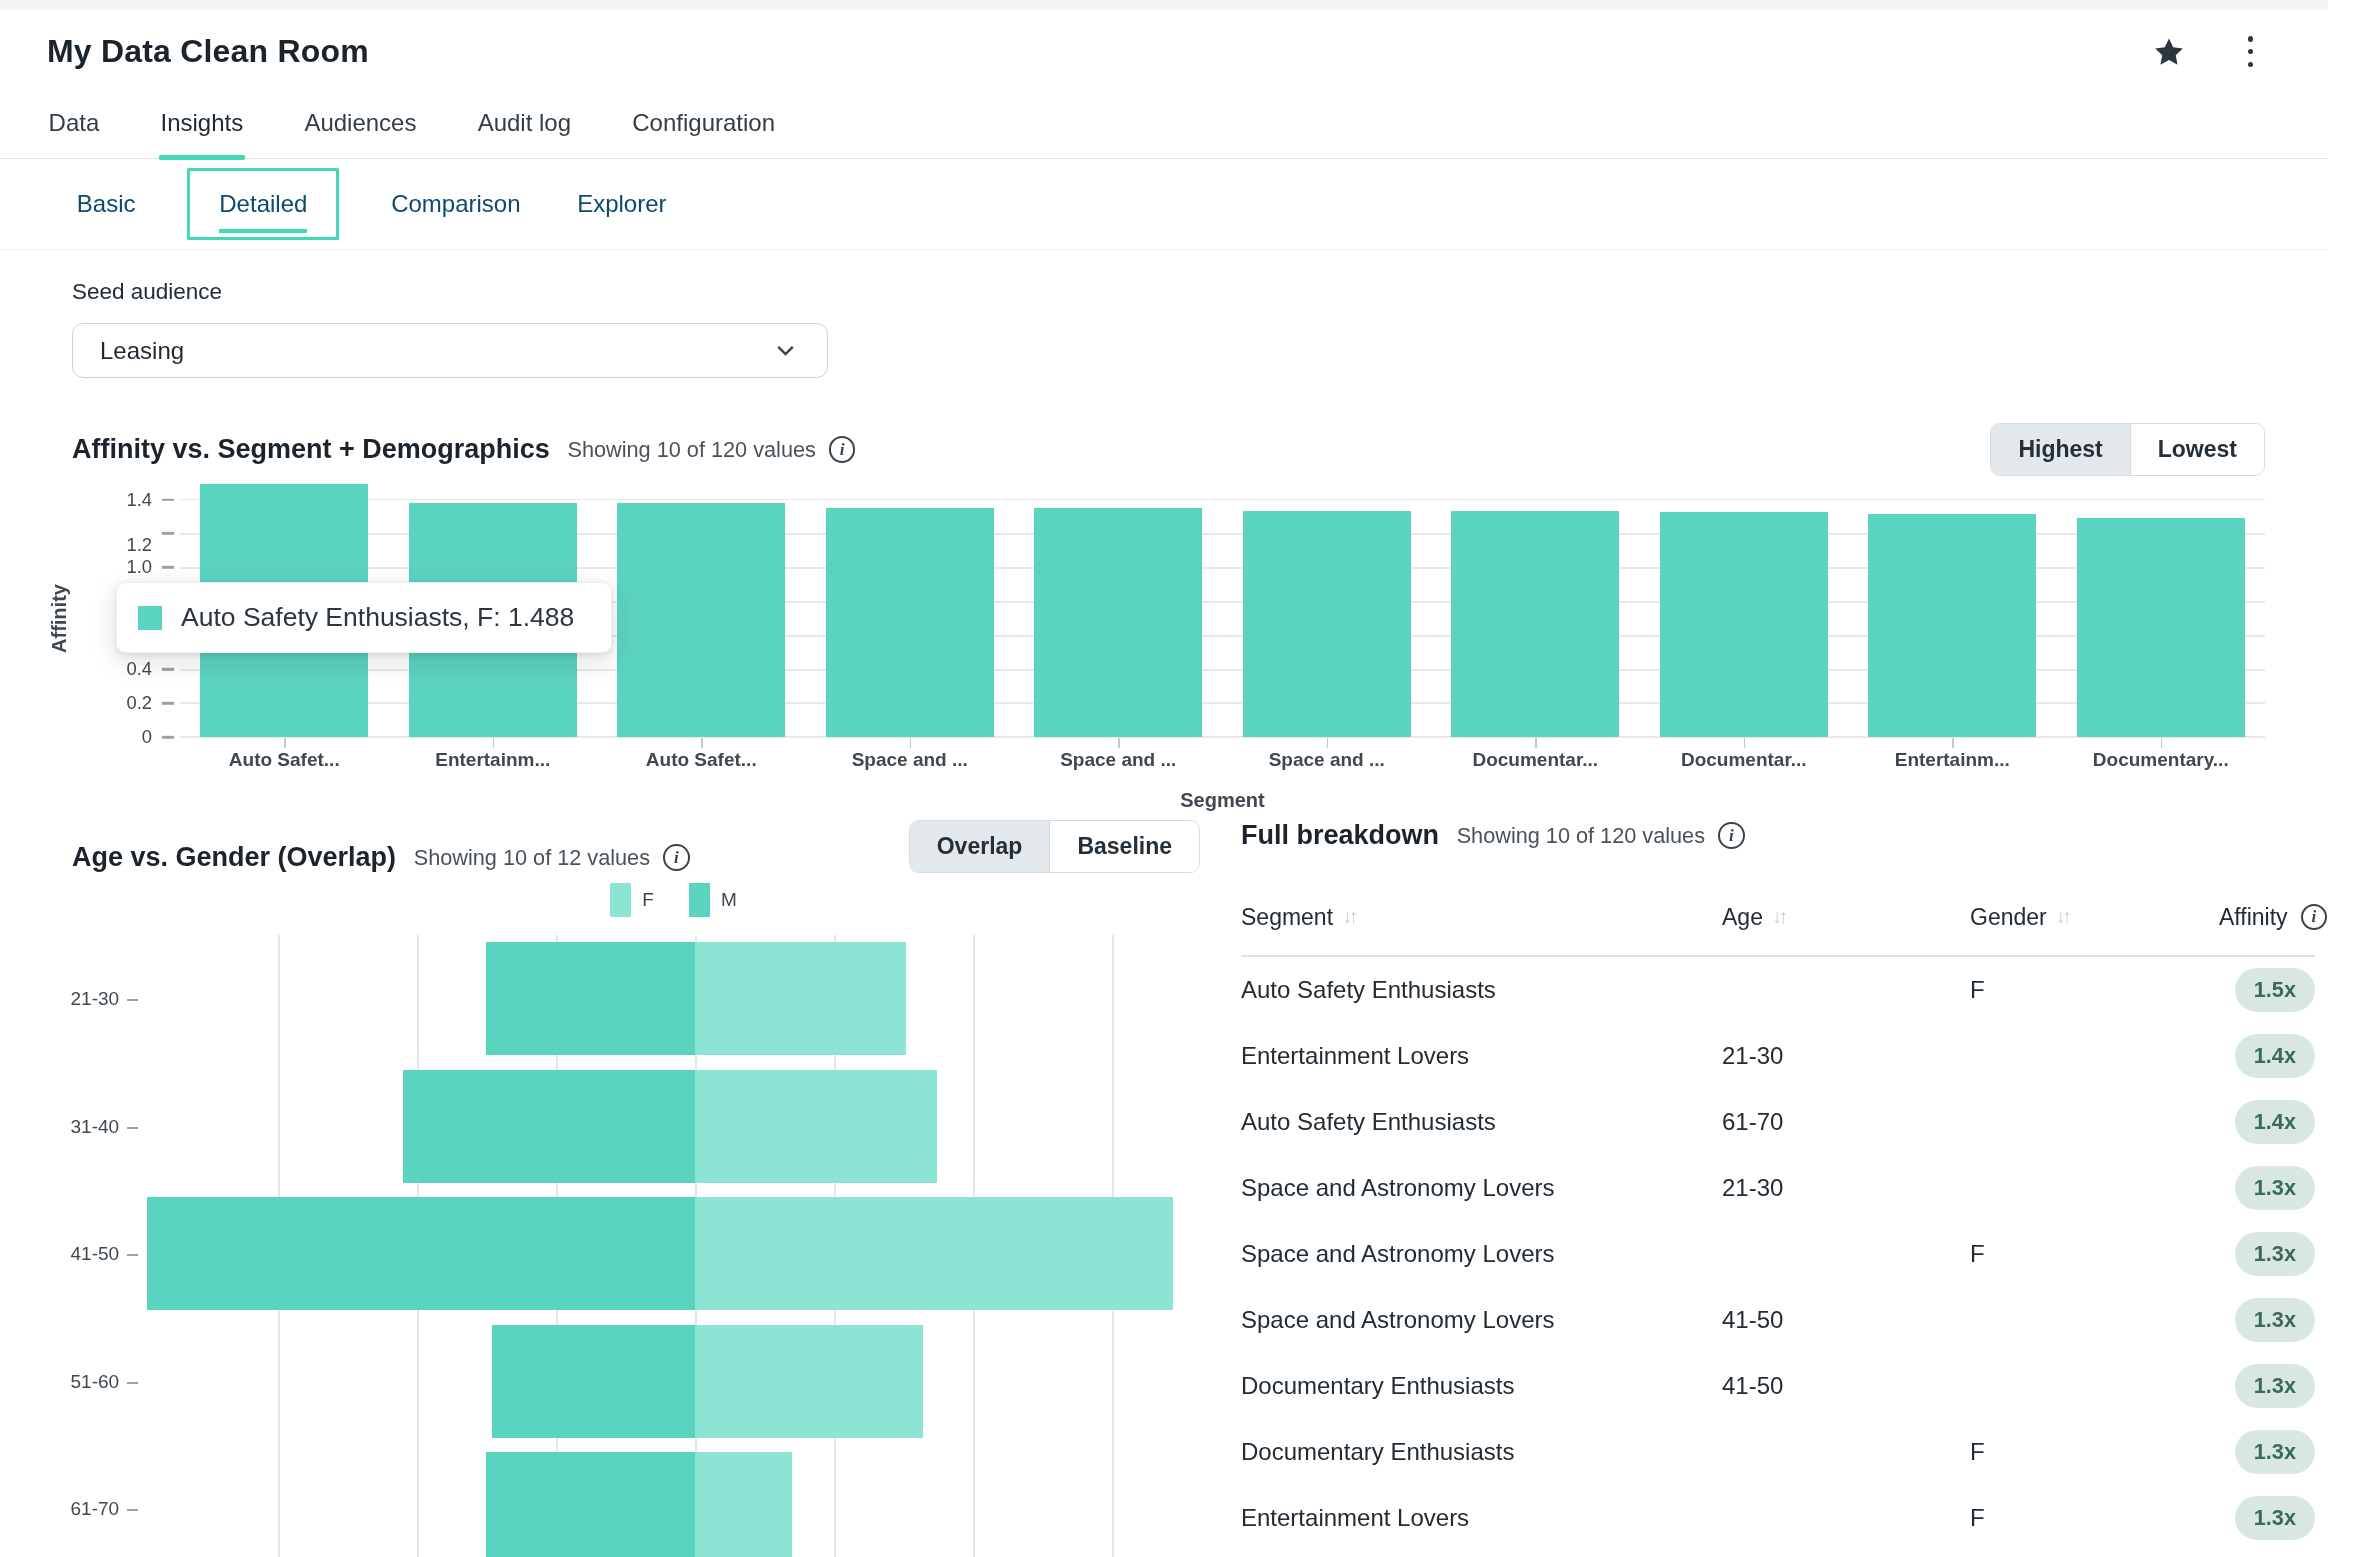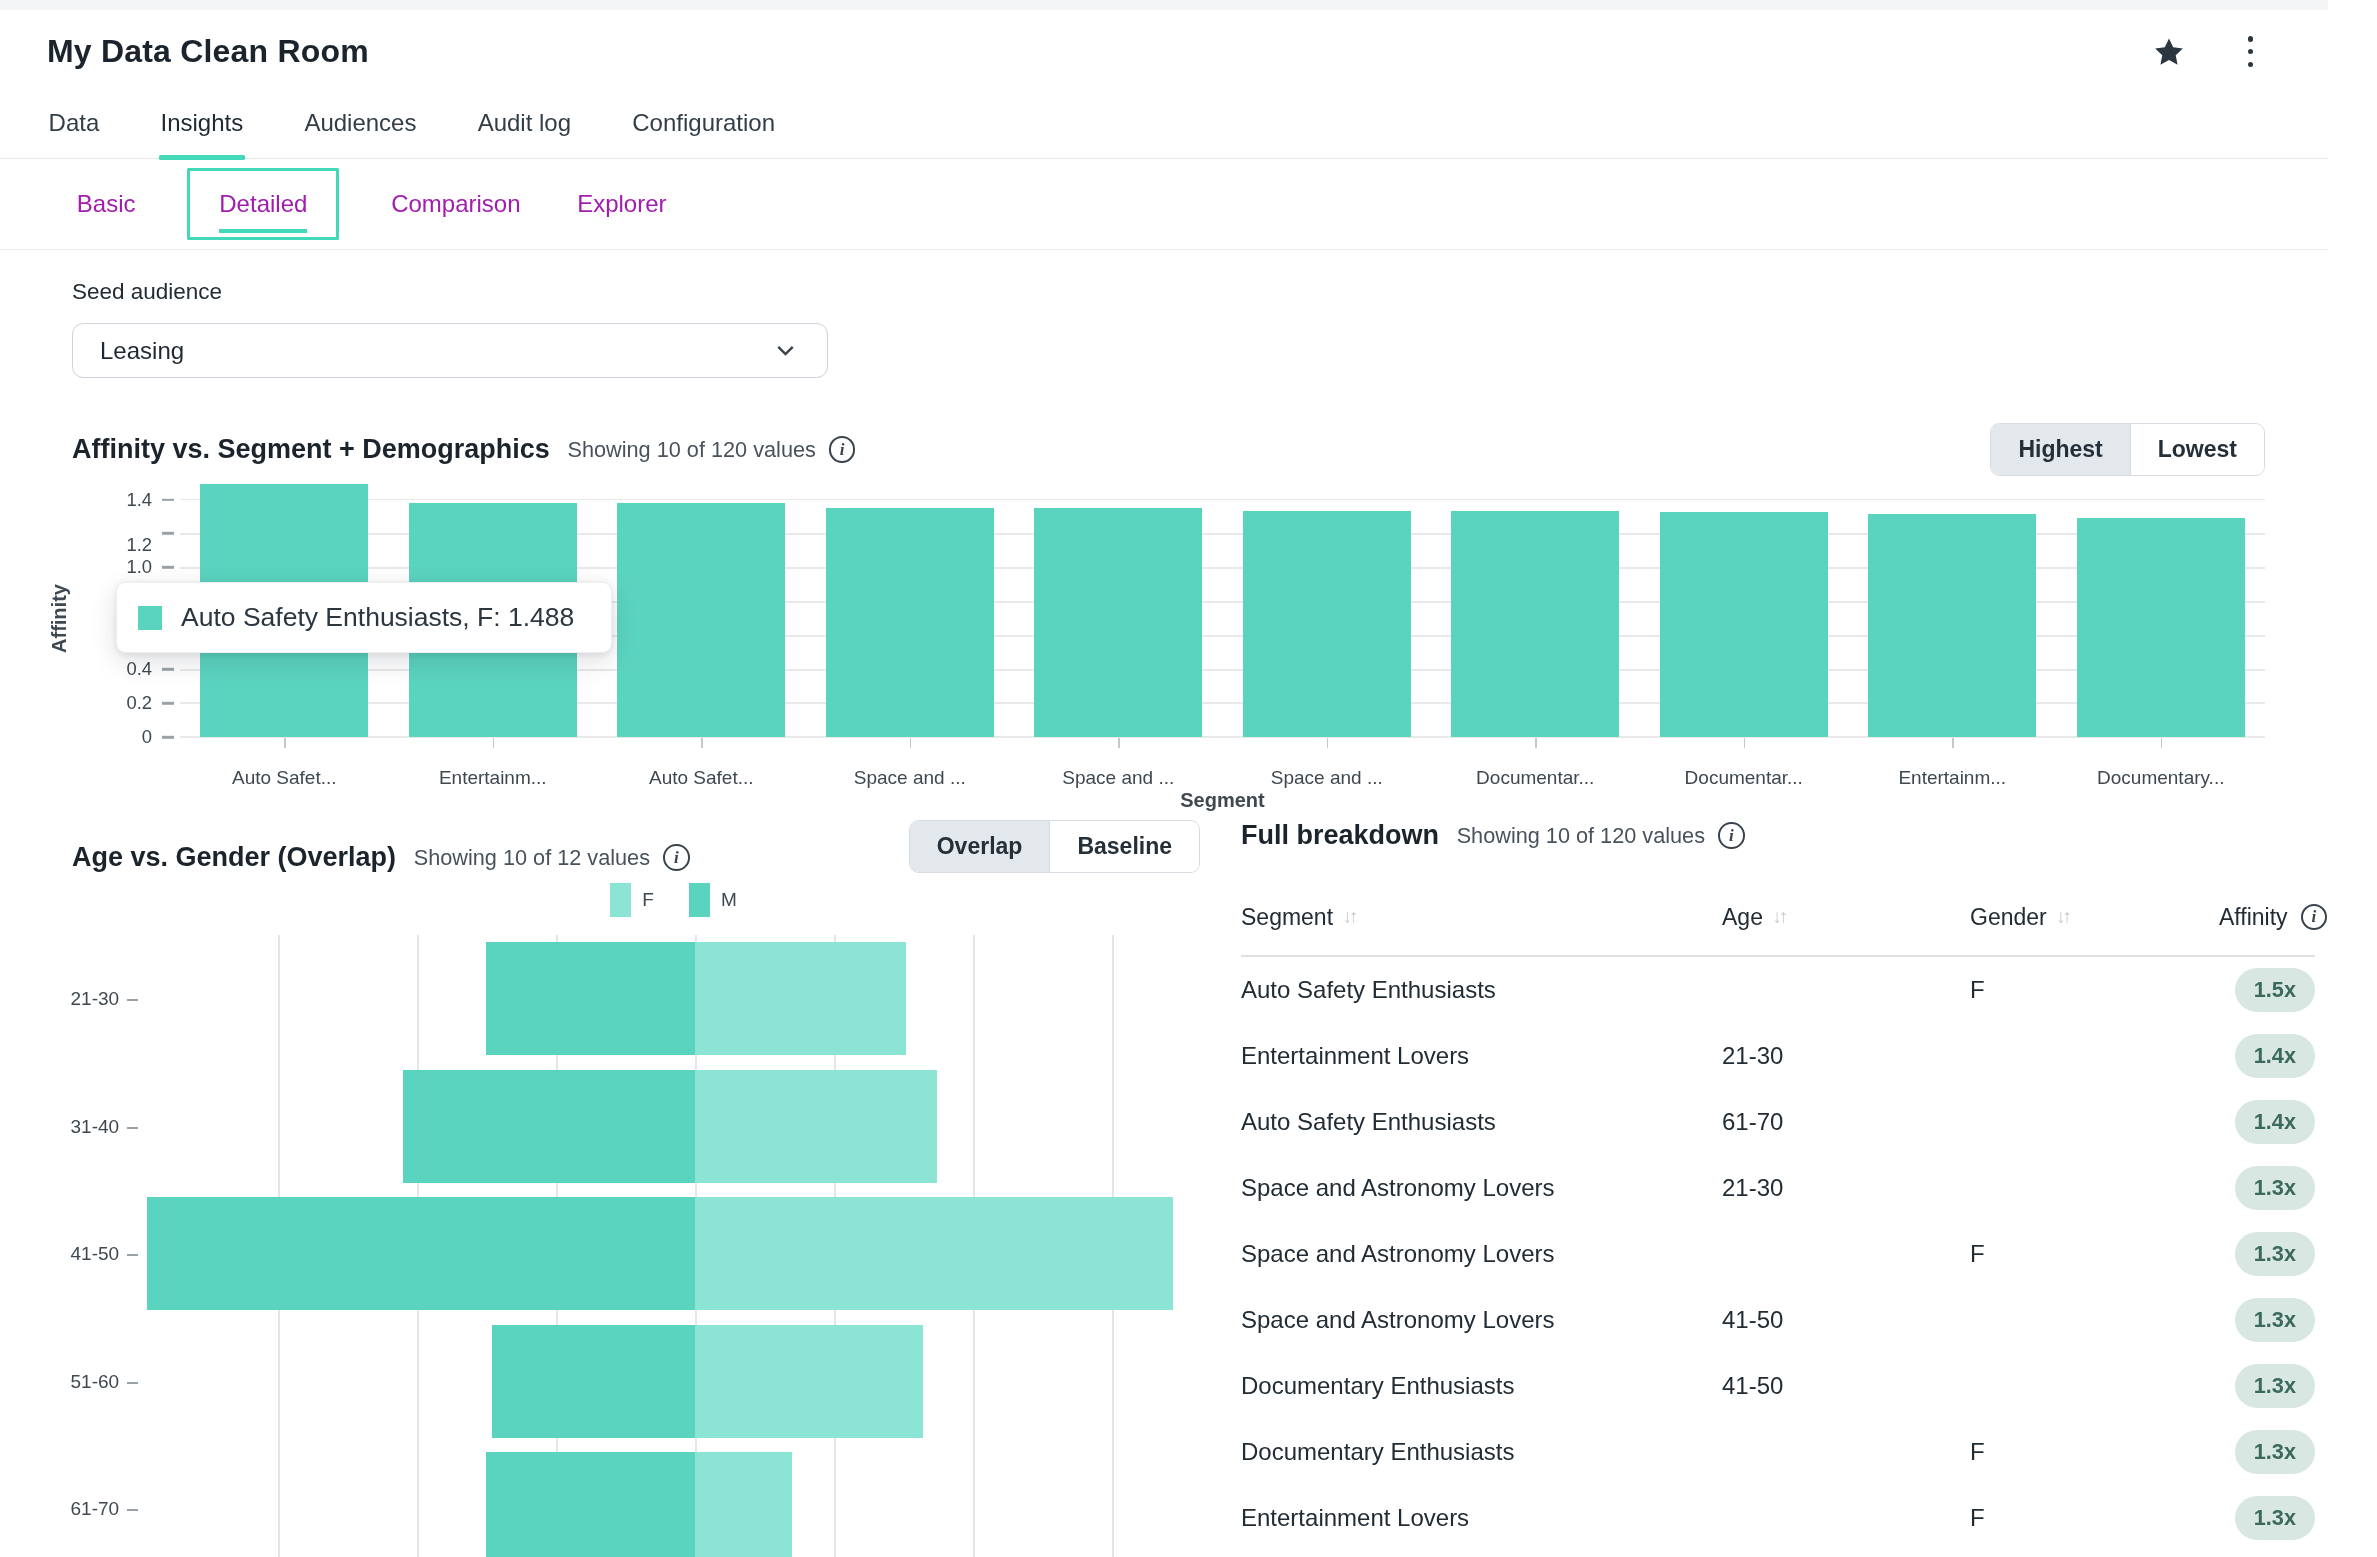--- a/index.html
+++ b/index.html
@@ -17,21 +17,21 @@
   .kebab i { width:5.6px; height:5.6px; border-radius:50%; background:#2b3640; }
 
   
   .tabs { display:flex; gap:58px; padding:16px 47px 0 47px; border-bottom:1.6px solid #e6e8ea; }
   .tab { font-size:24px; color:#333d47; padding:11.2px 1.6px 21px 1.6px; position:relative; cursor:pointer; }
   .tab.active { color:#1f2933; }
   .tab.active::after { content:""; position:absolute; left:0; right:0; bottom:-1.6px; height:4.8px; background:#42d9b8; border-radius:1.6px; }
 
   
   .subtabs { display:flex; align-items:center; gap:47px; padding:0 47px 0 72px; height:91px; border-bottom:1.6px solid #eceeef; }
-  .subtab { font-size:24px; color:#a21caf; cursor:pointer; padding:0 4.8px; position:relative; }
+  .subtab { font-size:24px; color:#0c4a6e; cursor:pointer; padding:0 4.8px; position:relative; }
   .subtab.boxed { border:3.2px solid #42d9b8; border-radius:1.6px; padding:19px 29px; }
   .subtab.boxed::after { content:""; position:absolute; left:29px; right:29px; bottom:4.8px; height:4px; background:#42d9b8; }
 
   
   .seed { padding:29px 72px 0 72px; }
   .seed-label { font-size:22.5px; color:#222c34; }
   .seed-select { margin-top:17.6px; width:756px; height:55px; border:1.6px solid #ccd3da; border-radius:11.2px;
     display:flex; align-items:center; padding:0 27px; font-size:24px; color:#1f2933; cursor:pointer; background:#fff; }
   .seed-select svg { margin-left:auto; }
 
@@ -50,21 +50,21 @@
   
   .aff-chart { position:relative; margin:3.2px 63px 0 72px; height:345px; }
   .gridline { position:absolute; left:108px; right:0; height:1.6px; background:#e9e9e9; }
   .ytick { position:absolute; width:80px; text-align:right; font-size:18.4px; color:#3f4850; transform:translateY(-50%); }
   .ytick-dash { position:absolute; width:12px; height:2.4px; background:#9aa1a8; transform:translateY(-50%); left:90px; }
   .y-axis-label { position:absolute; left:-47px; top:128px; transform:rotate(-90deg); font-size:20px; font-weight:700; color:#3f4850; }
   .bars { position:absolute; left:108px; right:0; top:0; height:258px; display:flex; align-items:flex-end; }
   .bar-slot { flex:1; display:flex; justify-content:center; align-items:flex-end; height:100%; position:relative; }
   .bar { width:168px; background:#5bd4bf; }
   .slot-tick { position:absolute; left:50%; bottom:-11.2px; width:1.6px; height:10.4px; background:#c2c8ce; }
-  .xlabs { position:absolute; left:108px; right:0; top:288px; display:flex; }
+  .xlabs { position:absolute; left:108px; right:0; top:270px; display:flex;font-weight:bold; }
   .xlab { flex:1; text-align:center; font-size:19px; color:#3f4850; }
   .x-axis-label { position:absolute; left:108px; right:0; top:310px; text-align:center; font-size:20px; font-weight:600; color:#3f4850; }
   .chart-tooltip { position:absolute; left:44px; top:103px; height:71px; display:flex; align-items:center; gap:19px;
     background:#fff; border:0.8px solid #eceef0; border-radius:9.6px; padding:0 37px 0 21px;
     box-shadow:0 8px 27px rgba(20,30,40,.14), 0 1.6px 6.4px rgba(20,30,40,.08); z-index:5; }
   .chart-tooltip .sw { width:24px; height:24px; background:#5bd4bf; flex:none; }
   .chart-tooltip .tt-text { font-size:26.5px; color:#2b3640; white-space:nowrap; }
 
   
   .age-panel { position:absolute; left:72px; top:820px; width:1147px; height:738px; }

